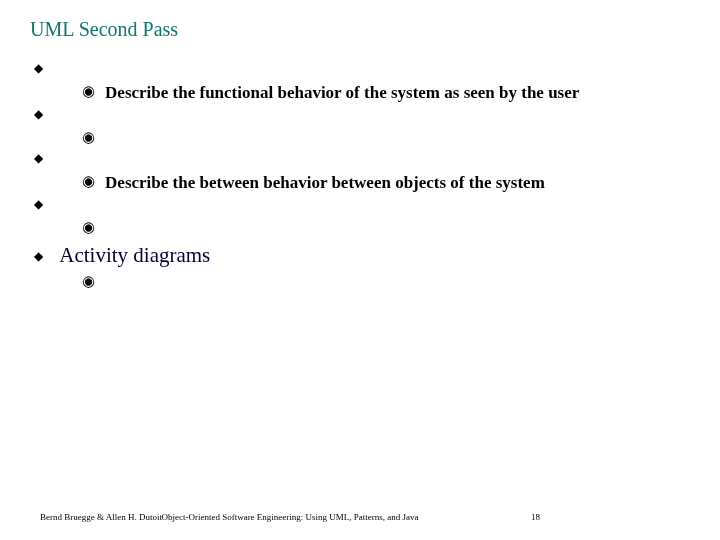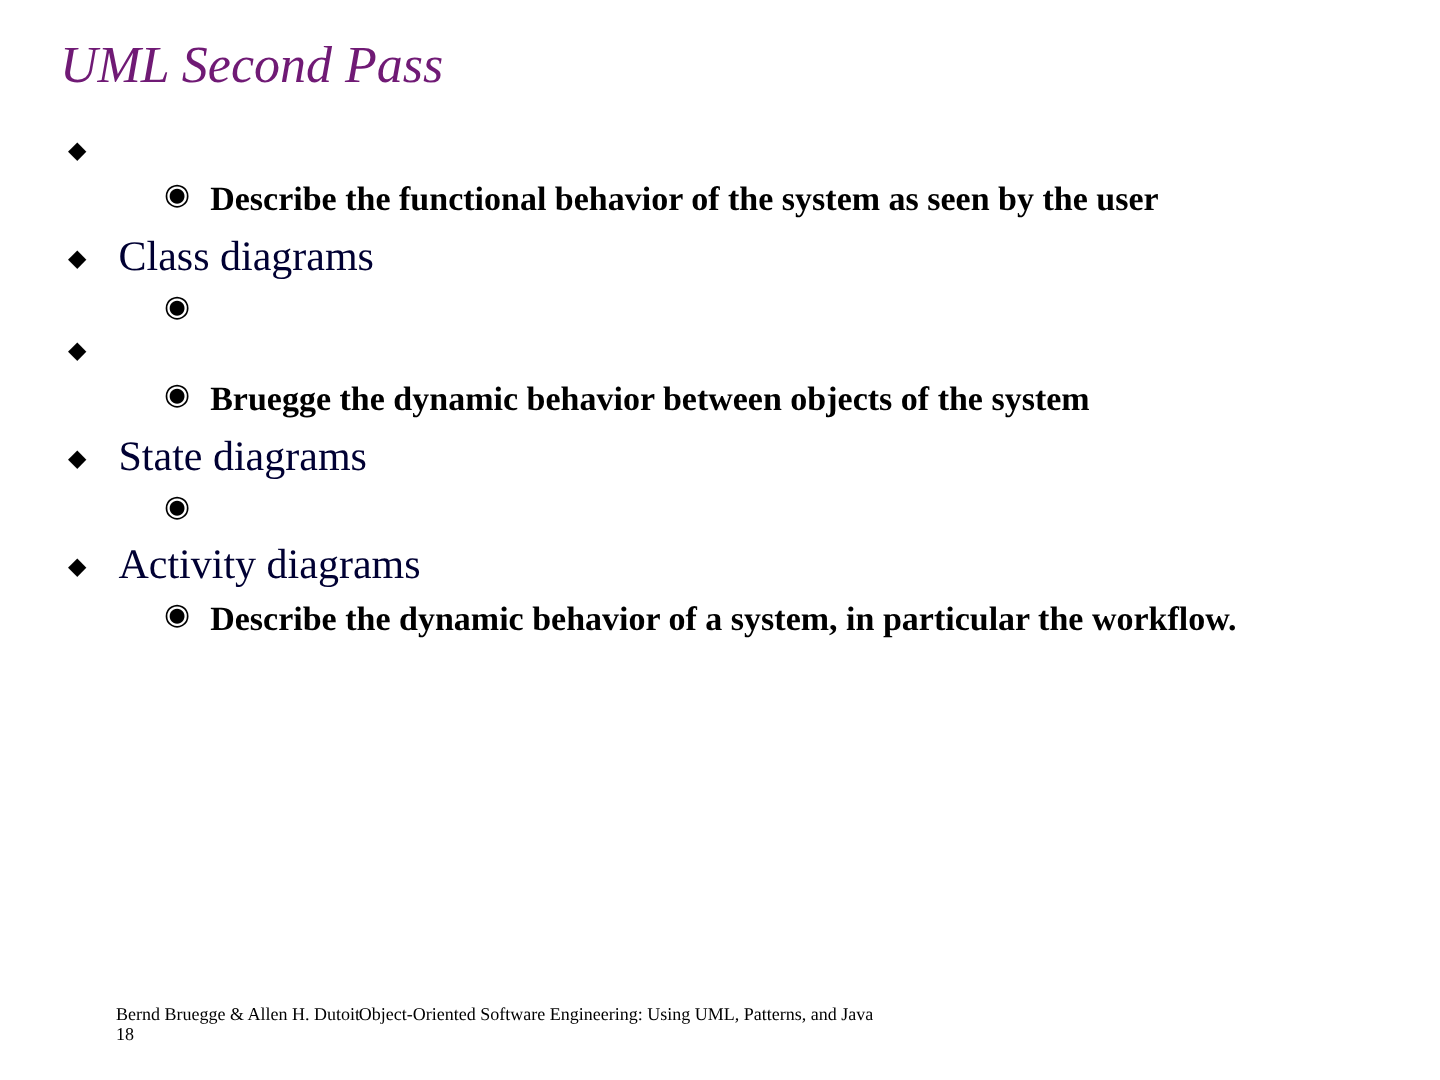--- a/index.html
+++ b/index.html
@@ -10,25 +10,24 @@
     font-family: "Times New Roman", Times, serif;
     color: #000;
     background: #fff;
     position: relative;
     box-sizing: border-box;
   }
   .slide {
     padding: 18px 30px 0 30px;
   }
   .title {
-    font-size: 26px;
-    font-style: italic;
+    font-size: 20px;
     font-weight: normal;
     margin: 0 0 22px 0;
-    color: #701a75;
+    color: #0f766e;
   }
   .item {
     margin-bottom: 6px;
   }
   .item-heading {
     font-size: 21px;
     color: #000033;
     display: flex;
     align-items: baseline;
     margin-bottom: 4px;
@@ -57,29 +56,28 @@
     flex-shrink: 0;
     font-weight: normal;
   }
   .sub-text {
     max-width: 580px;
     text-align: right;
   }
   .footer {
     position: absolute;
     bottom: 18px;
-    left: 18px;
+    left: 0;
     width: 580px;
     font-size: 9px;
     color: #000;
     display: flex;
     justify-content: space-between;
     padding: 0 40px;
     box-sizing: border-box;
-    flex-direction: column;
   }
   .footer-center {
     position: absolute;
     left: 50%;
     transform: translateX(-50%);
     text-align: center;
   }
 </style>
 </head>
 <body>
@@ -93,55 +91,52 @@
     </div>
     <div class="sub">
       <span class="sub-bullet">◉</span>
       <span class="sub-text">Describe the functional behavior of the system as seen by the user</span>
     </div>
   </div>
 
   <div class="item">
     <div class="item-heading">
       <span class="diamond">◆</span>
-      <span>Class diagrams</span>
     </div>
     <div class="sub">
       <span class="sub-bullet">◉</span>
     </div>
   </div>
 
   <div class="item">
     <div class="item-heading">
       <span class="diamond">◆</span>
     </div>
     <div class="sub">
       <span class="sub-bullet">◉</span>
-      <span class="sub-text">Bruegge the dynamic behavior between objects of the system</span>
+      <span class="sub-text">Describe the between behavior between objects of the system</span>
     </div>
   </div>
 
   <div class="item">
     <div class="item-heading">
       <span class="diamond">◆</span>
-      <span>State diagrams</span>
     </div>
     <div class="sub">
       <span class="sub-bullet">◉</span>
     </div>
   </div>
 
   <div class="item">
     <div class="item-heading">
       <span class="diamond">◆</span>
       <span>Activity diagrams</span>
     </div>
     <div class="sub">
       <span class="sub-bullet">◉</span>
-      <span class="sub-text">Describe the dynamic behavior of a system, in particular the workflow.</span>
     </div>
   </div>
 </div>
 
 <div class="footer">
   <span>Bernd Bruegge &amp; Allen H. Dutoit</span>
   <span class="footer-center">Object-Oriented Software Engineering: Using UML, Patterns, and Java</span>
   <span>18</span>
 </div>
 

